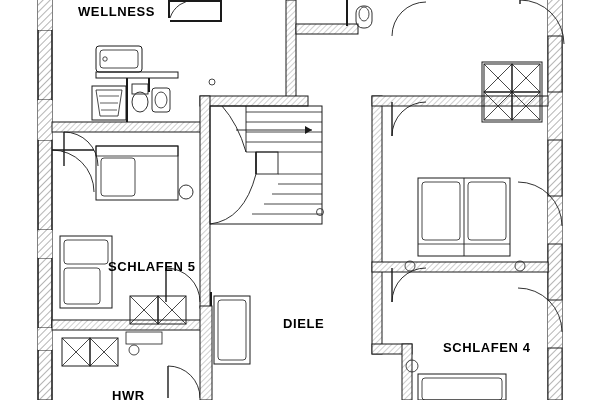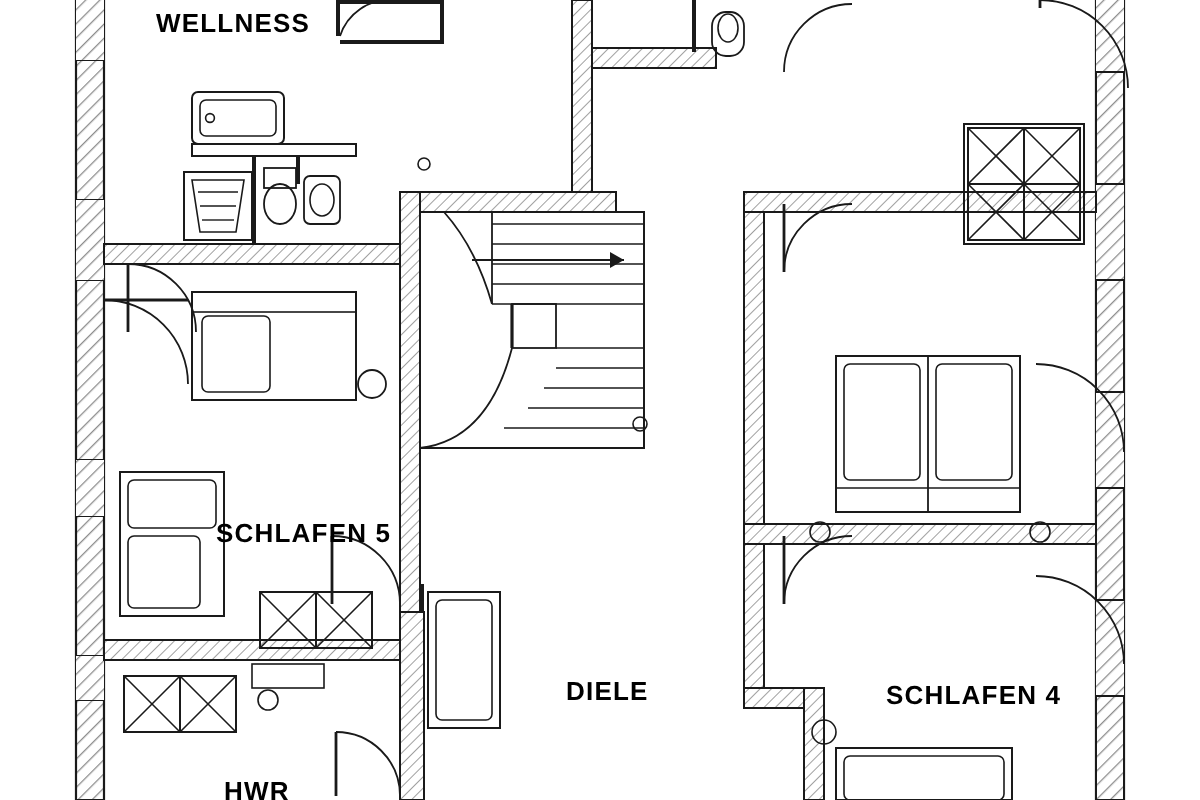--- a/index.html
+++ b/index.html
@@ -250,17 +250,17 @@
 
       <g>
         <rect x="200" y="306" width="12" height="94" fill="url(#wallhatch2)" stroke="#1a1a1a" stroke-width="1"></rect>
       </g>
 
     </g>
   </svg>
 
   <div class="room-label" style="left:78px; top:4px;">WELLNESS</div>
   <div class="room-label" style="left:108px; top:216px;margin-top:43px;">SCHLAFEN 5</div>
-  <div class="room-label" style="left:283px; top:316px;margin-top:22px;">DIELE</div>
+  <div class="room-label" style="left:283px; top:316px;">DIELE</div>
   <div class="room-label" style="left:443px; top:340px;">SCHLAFEN 4</div>
   <div class="room-label" style="left:112px; top:388px;">HWR</div>
 
 </div>
 
 </body></html>

